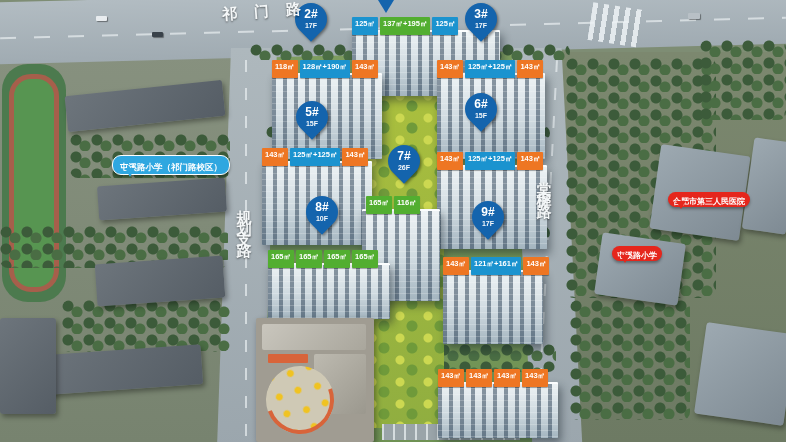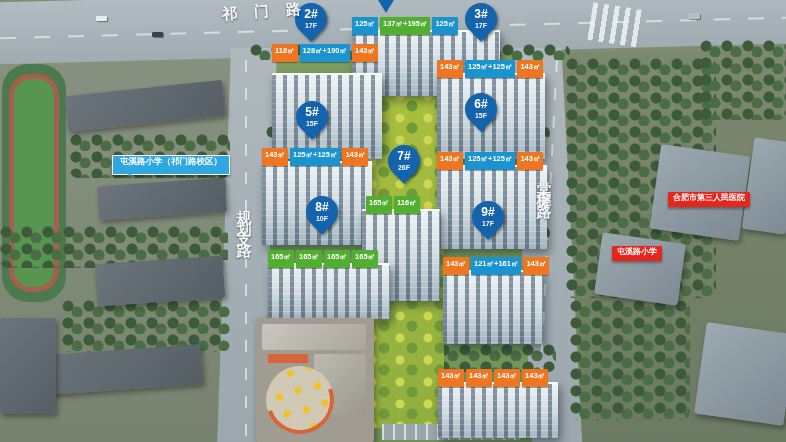--- a/index.html
+++ b/index.html
@@ -78,22 +78,22 @@
   .pin{position:absolute;width:34px;height:48px;z-index:30;}
   .pin .head{position:absolute;left:1px;top:0;width:32px;height:32px;background:#1464ad;
     border-radius:50% 50% 50% 0;transform:rotate(-45deg);box-shadow:0 2px 3px rgba(0,0,0,.45);}
   .pin .txt{position:absolute;left:0;top:5px;width:34px;text-align:center;color:#fff;line-height:1;}
   .pin .id{display:block;font-size:12px;font-weight:bold;}
   .pin .fl{display:block;font-size:7px;margin-top:2px;font-weight:bold;opacity:.95;}
   .pin-tip{position:absolute;width:0;height:0;z-index:30;
     border-left:8px solid transparent;border-right:8px solid transparent;border-top:13px solid #1464ad;}
 
   
-  .bubble{position:absolute;color:#fff;font-weight:bold;border-radius:1px;z-index:40;
-    display:flex;align-items:flex-start;justify-content:center;white-space:nowrap;box-shadow:0 2px 3px rgba(0,0,0,.35);}
+  .bubble{position:absolute;color:#fff;font-weight:bold;border-radius:9px;z-index:40;
+    display:flex;align-items:flex-end;justify-content:center;white-space:nowrap;box-shadow:0 2px 3px rgba(0,0,0,.35);}
   .bubble::after{content:'';position:absolute;left:12px;bottom:-8px;border:5px solid transparent;}
   .bubble.blue{background:#2fa7e0;border:1.5px solid #fff;height:20px;padding:0 7px;font-size:8.5px;}
   .bubble.blue::after{border-top:9px solid #2fa7e0;}
   .bubble.red{background:#e5261c;height:15px;padding:0 5px;font-size:8px;}
   .bubble.red::after{border-top:8px solid #e5261c;left:8px;bottom:-7px;}
 
   
   .roadname{position:absolute;color:#f4f7f8;font-weight:bold;z-index:35;
     text-shadow:0 1px 2px rgba(0,0,0,.5);}
   .roadname.horiz{font-size:15px;letter-spacing:17px;transform:rotate(-4deg);}
@@ -164,21 +164,21 @@
     <div class="accent"></div>
     <div class="yard"></div>
   </div>
   <div class="parking"></div>
 
   <div class="chips" style="left:352px;top:17px;">
     <span class="chip blue">125㎡</span>
     <span class="chip green">137㎡+195㎡</span>
     <span class="chip blue">125㎡</span>
   </div>
-  <div class="chips" style="left:272px;top:44px;">
+  <div class="chips" style="left:272px;top:60px;">
     <span class="chip orange">118㎡</span>
     <span class="chip blue">128㎡+190㎡</span>
     <span class="chip orange">143㎡</span>
   </div>
   <div class="chips" style="left:437px;top:60px;">
     <span class="chip orange">143㎡</span>
     <span class="chip blue">125㎡+125㎡</span>
     <span class="chip orange">143㎡</span>
   </div>
   <div class="chips" style="left:262px;top:148px;">

